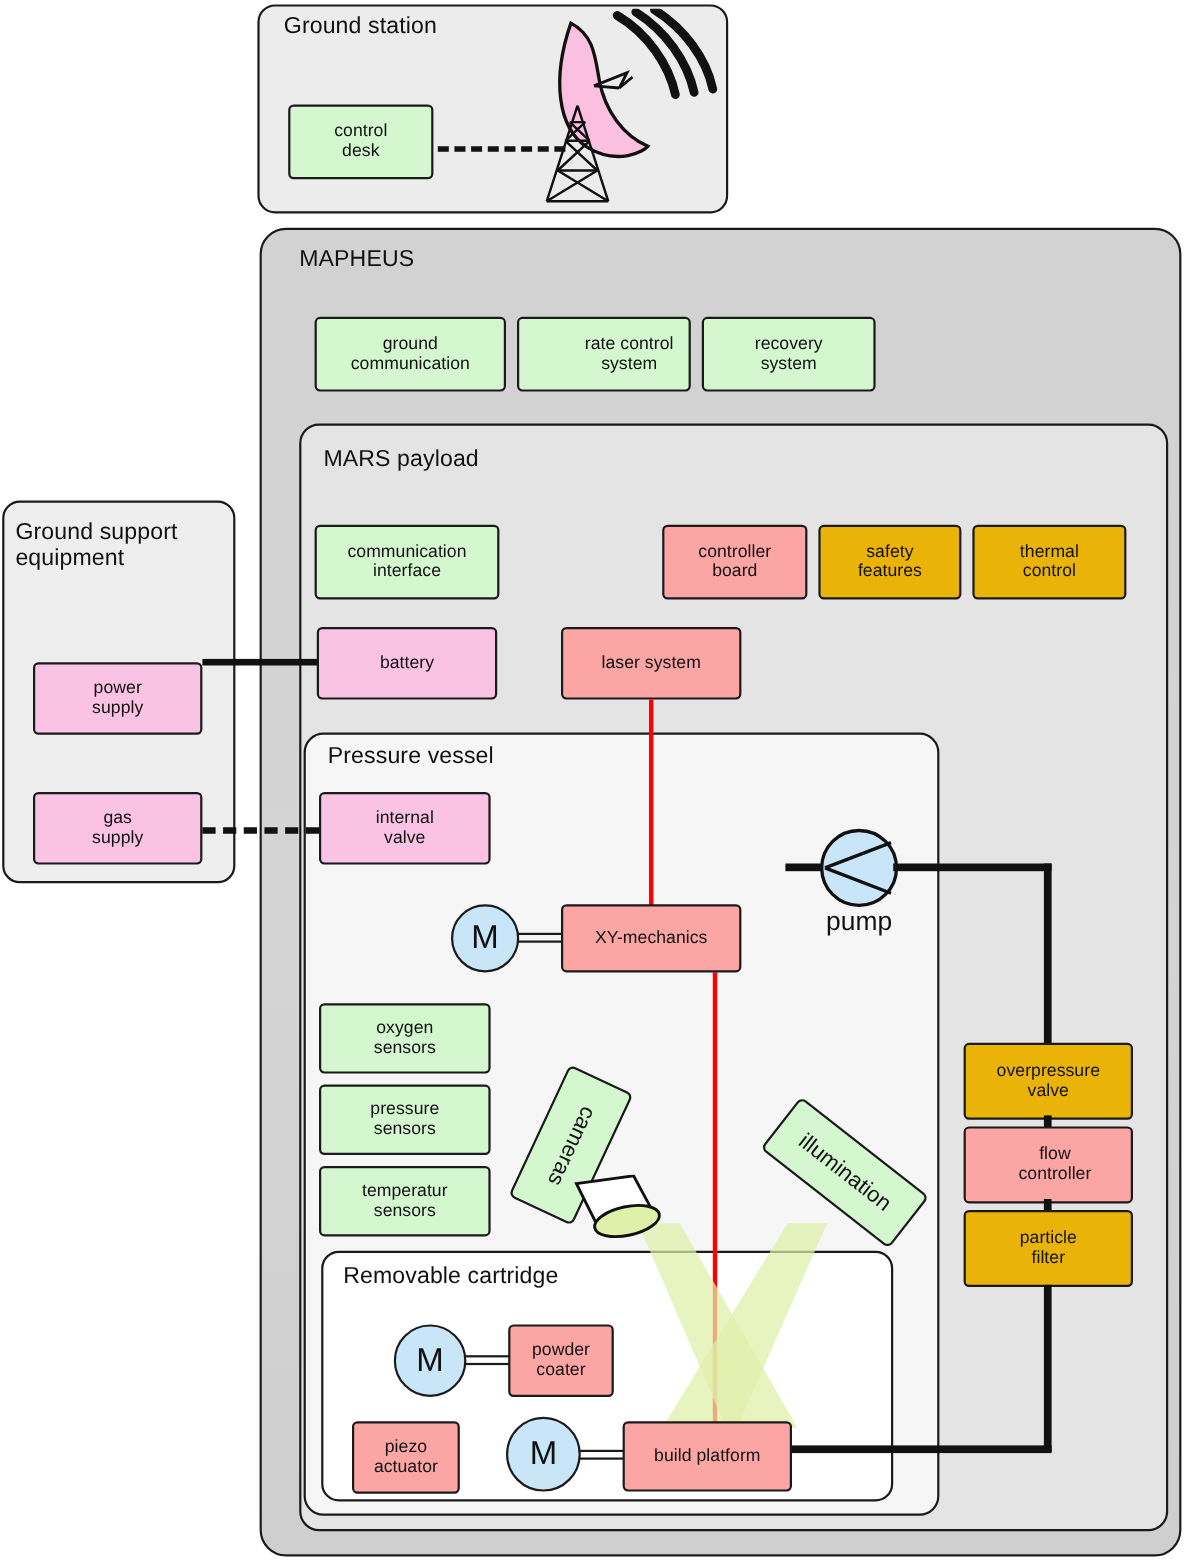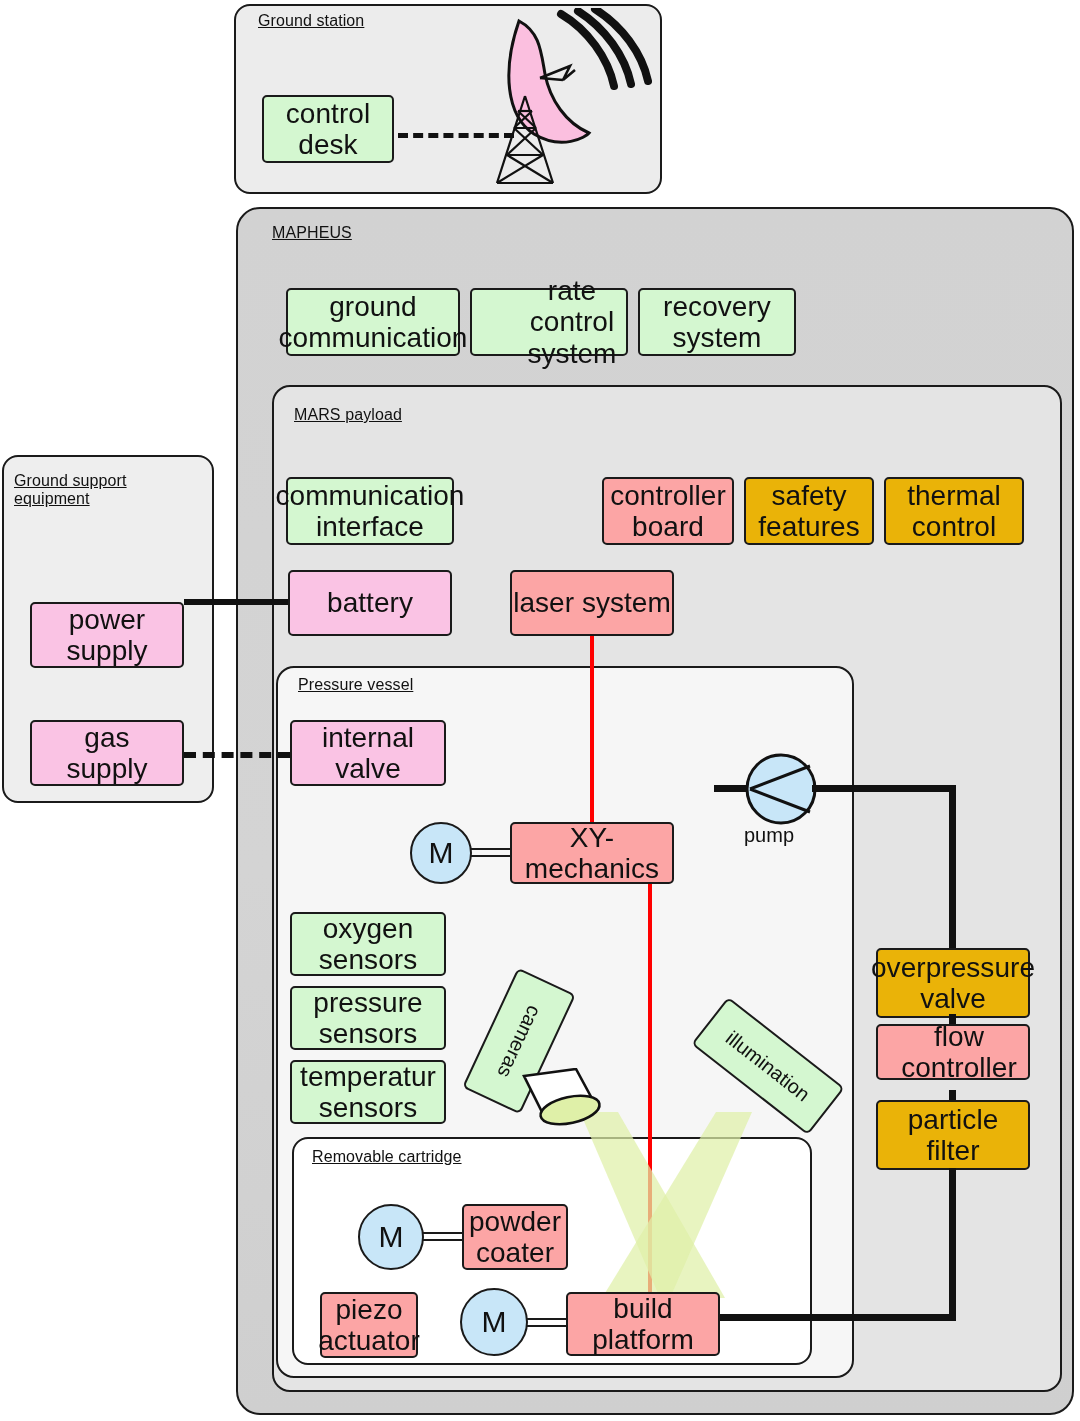--- a/index.html
+++ b/index.html
@@ -3,37 +3,37 @@
 <meta charset="utf-8">
 <title>MAPHEUS MARS Payload System Diagram</title>
 <style>
   html,body{margin:0;padding:0;background:#ffffff;}
   body{font-family:"Liberation Sans","DejaVu Sans",sans-serif;}
   #stage{position:relative;width:1080px;height:1421px;overflow:hidden;background:#fff;}
   #stage *{box-sizing:border-box;}
 
   
   .container{position:absolute;border:2.5px solid #1a1a1a;}
-  .c-label{position:absolute;font-size:16px;color:#111;white-space:pre-line;line-height:1.12;letter-spacing:.1px;text-decoration:underline;}
+  .c-label{position:absolute;font-size:21px;color:#111;white-space:pre-line;line-height:1.12;letter-spacing:.1px;}
 
   #ground-station{left:234px;top:4px;width:428px;height:190px;border-radius:16px;
      background:#ececec;}
   #mapheus{left:236px;top:207px;width:838px;height:1208px;border-radius:24px;
      background:linear-gradient(180deg,#d2d2d2 0%,#d4d4d4 55%,#cfcfcf 100%);}
   #mars-payload{left:272px;top:385px;width:790px;height:1007px;border-radius:18px;
      background:#e4e4e4;}
   #gse{left:2px;top:455px;width:212px;height:348px;border-radius:16px;background:#eeeeee;}
   #pressure-vessel{left:276px;top:666px;width:578px;height:712px;border-radius:18px;
      background:#f6f6f6;}
   #cartridge{left:292px;top:1137px;width:520px;height:228px;border-radius:16px;background:#ffffff;}
 
   
   .blk{position:absolute;border:2.5px solid #1a1a1a;border-radius:5px;
        display:flex;align-items:center;justify-content:center;text-align:center;
-       font-size:28px;color:#111;line-height:1.12;white-space:pre-line;letter-spacing:.05px;}
+       font-size:16px;color:#111;line-height:1.12;white-space:pre-line;letter-spacing:.05px;}
   .green{background:#d4f7d0;}
   .blue{background:#fca5a5;}
   .orange{background:#eab308;}
   .pink{background:#fac3e4;}
 
   
   .motor{position:absolute;border:2.5px solid #1a1a1a;border-radius:50%;background:#c8e6f8;
      display:flex;align-items:center;justify-content:center;font-size:30px;color:#111;}
   .motor-link{position:absolute;border-top:2.2px solid #1a1a1a;border-bottom:2.2px solid #1a1a1a;height:9px;}
 
@@ -158,41 +158,41 @@
   </svg>
 
   <div class="tilted" style="left:694px;top:1036px;width:148px;height:60px;transform:rotate(38deg);">
     <span style="white-space:nowrap;">illumination</span>
   </div>
 
   <svg style="position:absolute;left:744px;top:752px;width:74px;height:74px;" viewBox="0 0 74 74">
     <circle cx="37" cy="37" r="34" fill="#c8e6f8" stroke="#111" stroke-width="3"></circle>
     <path d="M6 37 L66 14 M6 37 L66 60" fill="none" stroke="#111" stroke-width="3"></path>
   </svg>
-  <div style="position:absolute;left:744px;top:824px;width:74px;font-size:20px;color:#111;">pump</div>
+  <div style="position:absolute;left:744px;top:824px;width:74px;text-align:center;font-size:24px;color:#111;">pump</div>
 
   <div class="wire" style="left:714px;top:785px;width:34px;height:7px;"></div>
   <div class="wire" style="left:812px;top:785px;width:144px;height:7px;"></div>
   <div class="wire" style="left:949px;top:785px;width:7px;height:164px;"></div>
 
   <div class="blk orange" style="left:876px;top:948px;width:154px;height:70px;">overpressure
 valve</div>
   <div class="wire" style="left:949px;top:1014px;width:7px;height:12px;"></div>
-  <div class="blk blue" style="left:876px;top:1024px;width:154px;height:56px;padding-left:12px;">flow
+  <div class="blk blue" style="left:876px;top:1024px;width:154px;height:70px;padding-left:12px;">flow
 controller</div>
   <div class="wire" style="left:949px;top:1090px;width:7px;height:12px;"></div>
   <div class="blk orange" style="left:876px;top:1100px;width:154px;height:70px;"><span>particle
 filter</span></div>
 
   <div class="wire" style="left:949px;top:1168px;width:7px;height:152px;"></div>
   <div class="wire" style="left:718px;top:1314px;width:238px;height:7px;"></div>
 
   <div class="motor" style="left:358px;top:1204px;width:66px;height:66px;">M</div>
   <div class="motor-link" style="left:422px;top:1232px;width:42px;"></div>
-  <div class="blk blue" style="left:462px;top:1204px;width:106px;height:66px;">powder
+  <div class="blk blue" style="left:462px;top:1204px;width:96px;height:66px;">powder
 coater</div>
 
   <div class="blk blue" style="left:320px;top:1292px;width:98px;height:66px;">piezo
 actuator</div>
 
   <div class="motor" style="left:460px;top:1288px;width:68px;height:68px;">M</div>
   <div class="motor-link" style="left:526px;top:1318px;width:42px;"></div>
   <div class="blk blue" style="left:566px;top:1292px;width:154px;height:64px;">build platform</div>
 
 </div>

